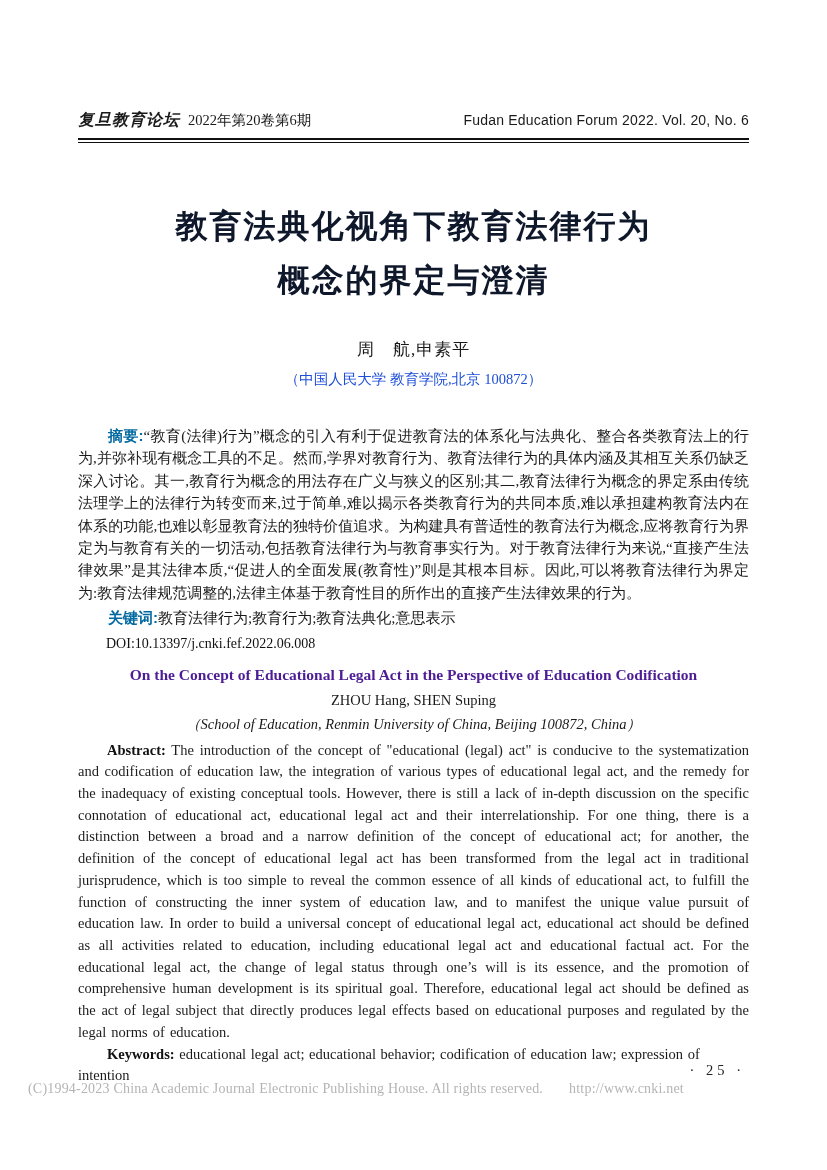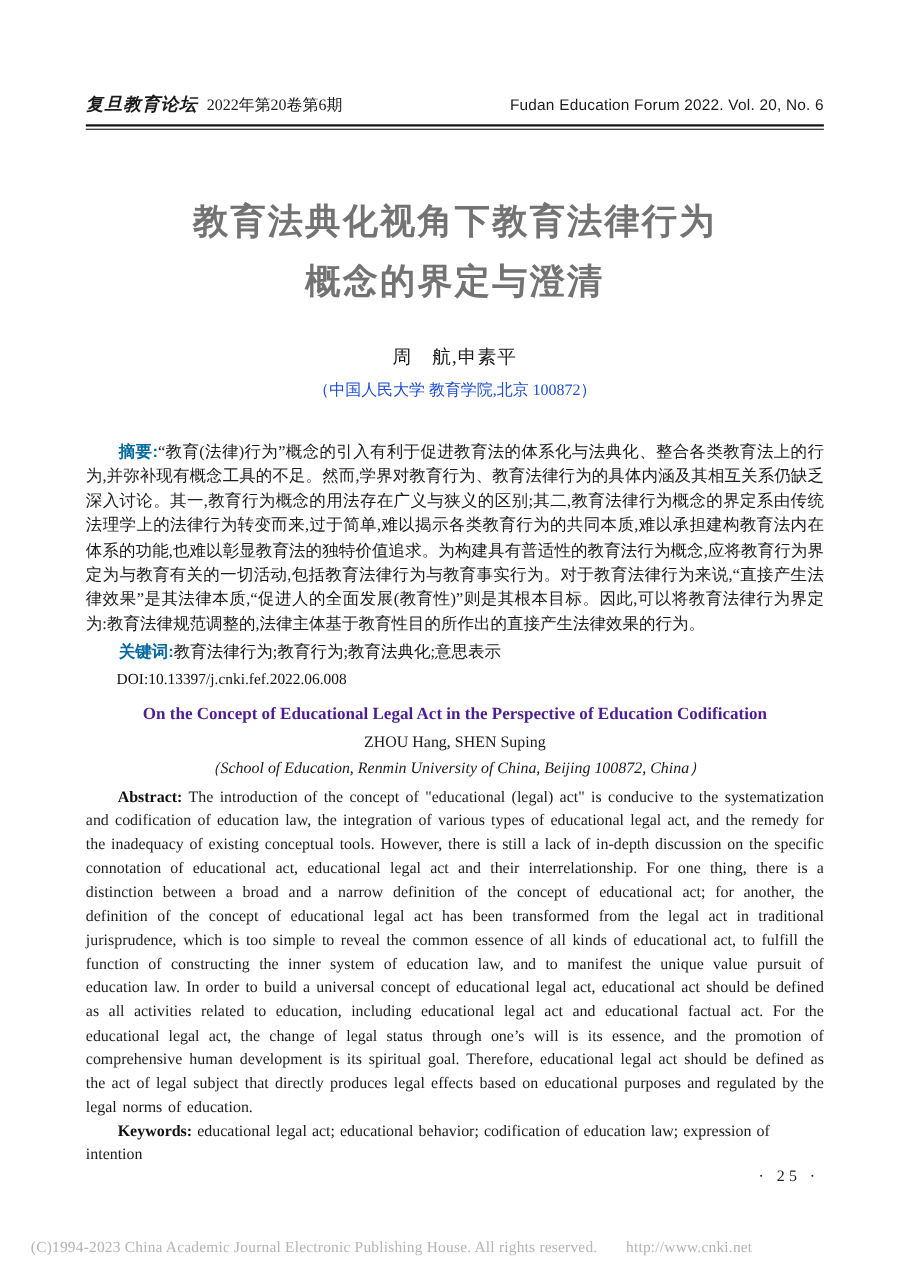--- a/index.html
+++ b/index.html
@@ -9,25 +9,24 @@
     position: relative;
     overflow: hidden;
     font-family: "Liberation Serif", "DejaVu Serif", serif;
     color: #1a1a1a;
     -webkit-font-smoothing: antialiased;
   }
   .content { margin: 0 78px; width: 671px; }
 
   
   .header {
-    padding-top: 69px;
+    padding-top: 110px;
     display: flex;
     justify-content: space-between;
     align-items: baseline;
-    margin-top: 16px;
   }
   .journal-cn {
     font-family: "Liberation Serif", serif;
     font-weight: bold;
     font-style: italic;
     font-size: 16px;
     letter-spacing: 1px;
   }
   .issue-cn {
     font-family: "Liberation Serif", serif;
@@ -49,21 +48,21 @@
   }
 
   
   .title {
     margin-top: 56px;
     text-align: center;
     font-weight: bold;
     font-size: 32px;
     line-height: 54px;
     letter-spacing: 2px;
-    color: #737373;
+    color: #0f172a;
   }
   .authors-cn {
     margin-top: 31px;
     text-align: center;
     font-size: 17px;
     letter-spacing: 1px;
   }
   .affiliation-cn {
     margin-top: 9px;
     text-align: center;
@@ -146,21 +145,21 @@
   .page-number {
     position: absolute;
     top: 1062px;
     right: 82px;
     font-size: 14.5px;
     letter-spacing: 4px;
     color: #222;
   }
   .footer {
     position: absolute;
-    top: 1127px;
+    top: 1081px;
     left: 28px;
     font-size: 14px;
     color: #b4b4b4;
     letter-spacing: 0.2px;
   }
   .footer .url { margin-left: 26px; }
 </style>
 </head>
 <body>
 

